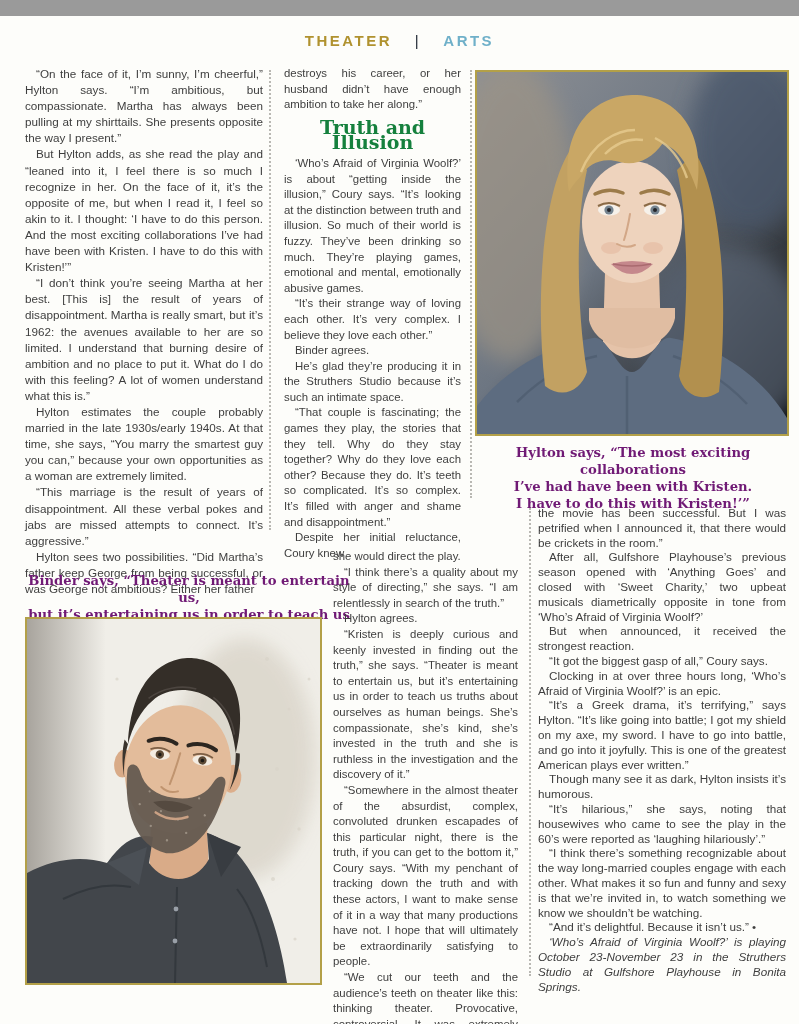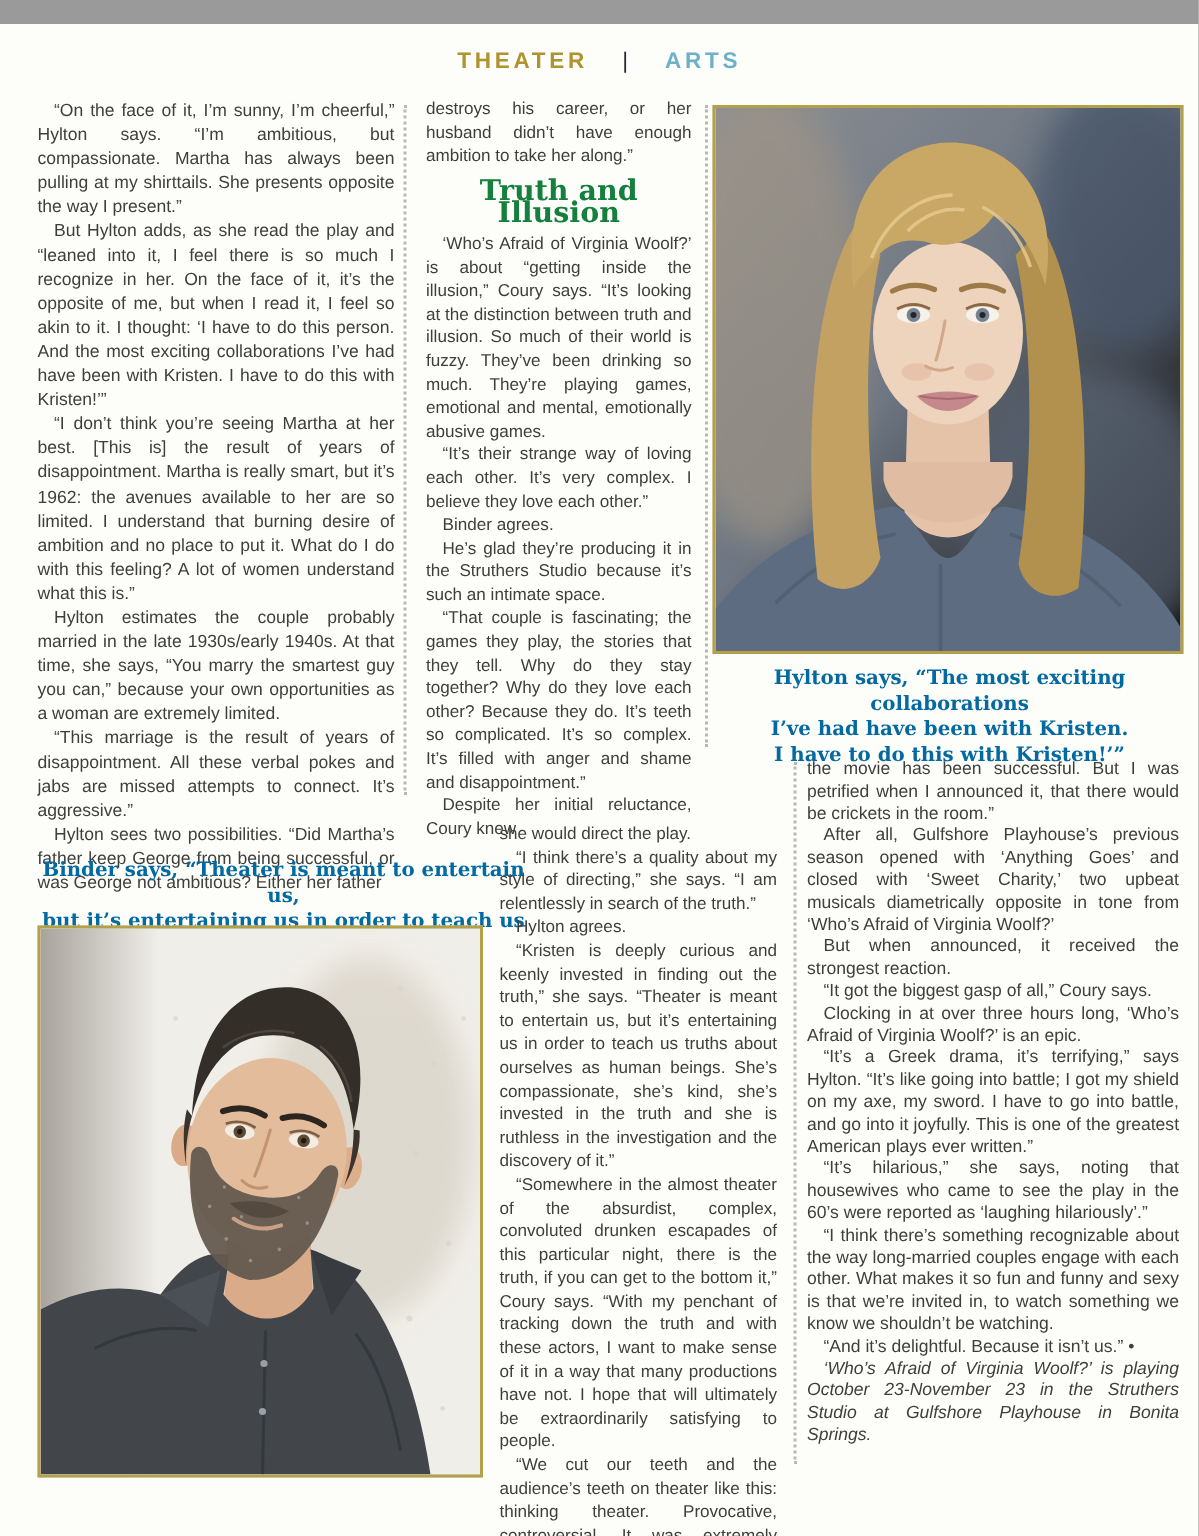--- a/index.html
+++ b/index.html
@@ -28,21 +28,21 @@
     font-weight:bold; text-align:center; margin:7px 0 5px; text-indent:0; }
 
   
   .vsep { position:absolute; width:0; border-left:2px dotted #b9b8b3; }
   .sep-a { left:269px; top:54px;  height:460px; }
   .sep-b { left:470px; top:54px;  height:428px; }
   .sep-c { left:529px; top:492px; height:468px; }
 
   
   .pullquote { position:absolute; font-family:"DejaVu Serif", serif; font-weight:bold;
-    color:#0369a1; text-align:center; font-size:13.2px; line-height:17px; }
+    color:#701a75; text-align:center; font-size:13.2px; line-height:17px; }
   .pullquote span { display:block; }
   .pq1 { left:24px;  top:556px; width:330px; }
   .pq2 { left:476px; top:428px; width:314px; }
 
   
   .photo { position:absolute; margin:0; border:2px solid #b3a048; background:#d8d6d0; overflow:hidden; }
   .photo svg { display:block; }
   .photo-woman { left:475px; top:54px;  width:310px; height:362px; }
   .photo-man   { left:25px;  top:601px; width:293px; height:364px; }
 
@@ -148,20 +148,21 @@
 
   <div class="vsep sep-c"></div>
 
   <div class="col col3">
     <p class="noindent">the movie has been successful. But I was petrified when I announced it, that there would be crickets in the room.”</p>
     <p>After all, Gulfshore Playhouse’s previous season opened with ‘Anything Goes’ and closed with ‘Sweet Charity,’ two upbeat musicals diametrically opposite in tone from ‘Who’s Afraid of Virginia Woolf?’</p>
     <p>But when announced, it received the strongest reaction.</p>
     <p>“It got the biggest gasp of all,” Coury says.</p>
     <p>Clocking in at over three hours long, ‘Who’s Afraid of Virginia Woolf?’ is an epic.</p>
     <p>“It’s a Greek drama, it’s terrifying,” says Hylton. “It’s like going into battle; I got my shield on my axe, my sword. I have to go into battle, and go into it joyfully. This is one of the greatest American plays ever written.”</p>
+    <p>Though many see it as dark, Hylton insists it’s humorous.</p>
     <p>“It’s hilarious,” she says, noting that housewives who came to see the play in the 60’s were reported as ‘laughing hilariously’.”</p>
     <p>“I think there’s something recognizable about the way long-married couples engage with each other. What makes it so fun and funny and sexy is that we’re invited in, to watch something we know we shouldn’t be watching.</p>
     <p>“And it’s delightful. Because it isn’t us.” •</p>
     <p class="italic-note">‘Who’s Afraid of Virginia Woolf?’ is playing October 23-November 23 in the Struthers Studio at Gulfshore Playhouse in Bonita Springs.</p>
   </div>
 
   <div class="pullquote pq1">
     <span>Binder says, “Theater is meant to entertain us,</span>
     <span>but it’s entertaining us in order to teach us truths</span>
     <span>about ourselves as human beings.”</span>

